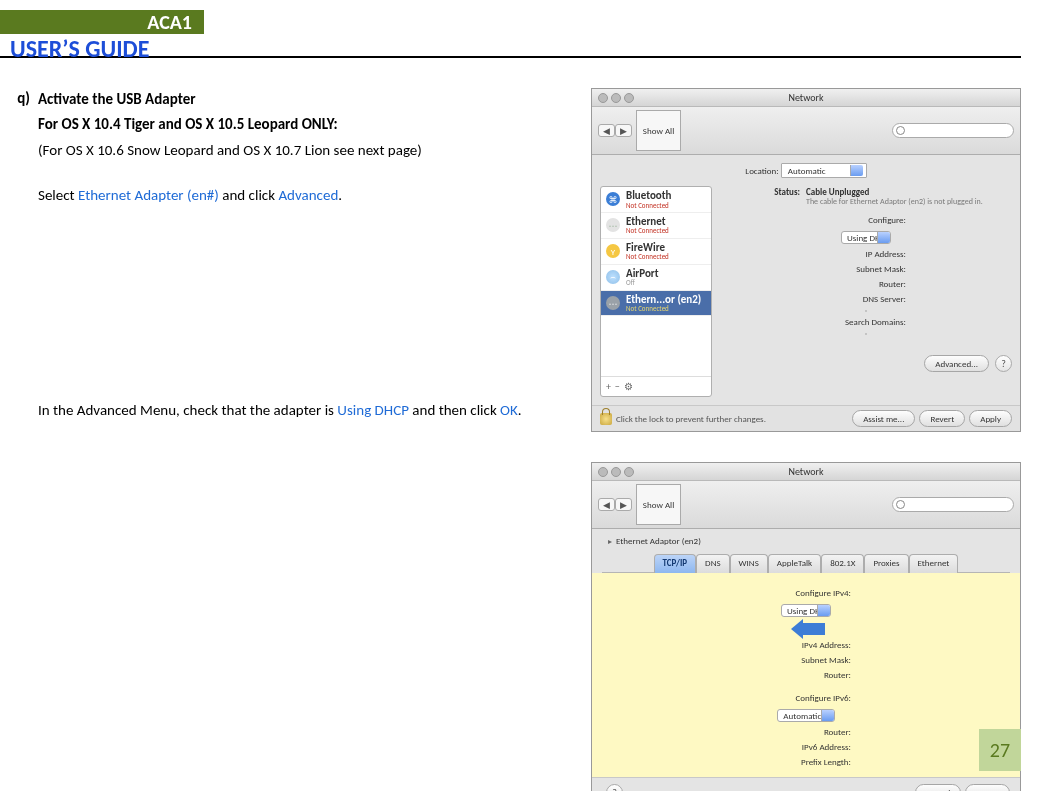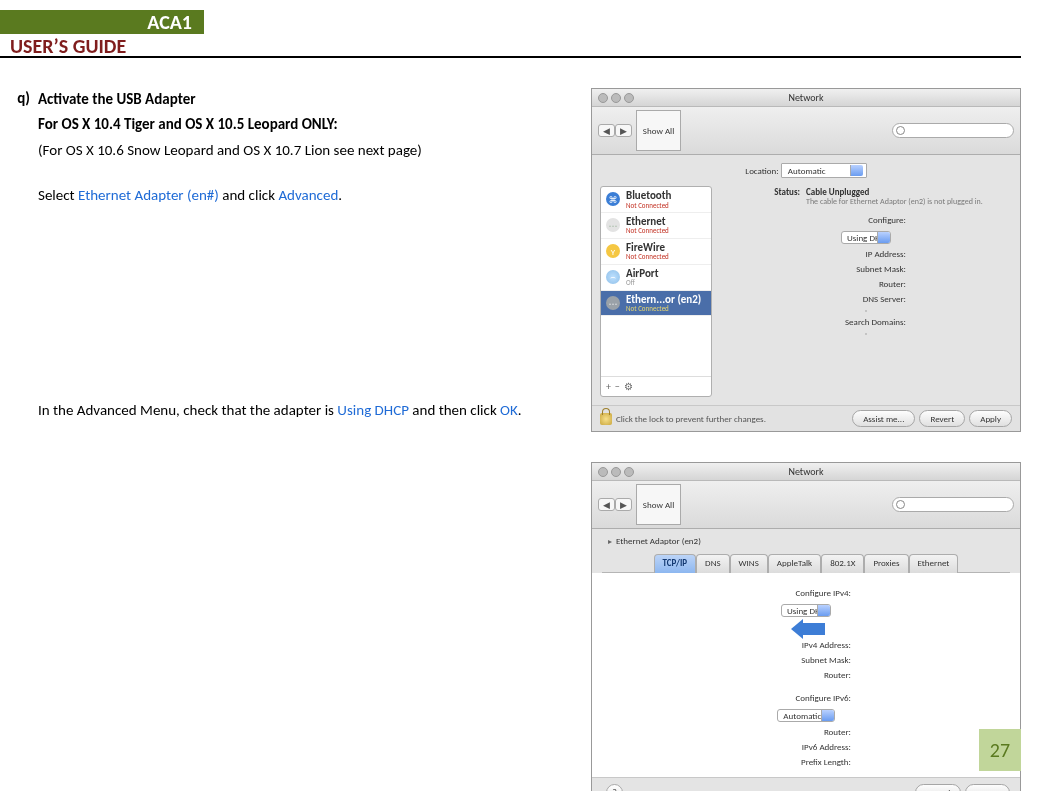--- a/index.html
+++ b/index.html
@@ -27,25 +27,25 @@
     font-weight: bold;
     font-size: 20px;
     display: flex;
     align-items: center;
     justify-content: flex-end;
     padding: 0 12px;
     width: 180px;
   }
   .header-title {
     font-weight: bold;
-    font-size: 20px;
+    font-size: 24px;
     display: flex;
     align-items: center;
     padding-left: 10px;
-    color: #7f1d1d;
+    color: #1d4ed8;
   }
   
   .content {
     display: flex;
     padding: 0 20px 0 0;
   }
   .marker-col {
     width: 30px;
     flex-shrink: 0;
     font-weight: bold;
@@ -272,21 +272,21 @@
     padding: 2px 8px;
     font-size: 9px;
     margin-bottom: -1px;
   }
   .p2-tabs .tab.active {
     background: linear-gradient(#bcd4f7,#8db7f0);
     color: #143a73;
     font-weight: bold;
   }
   .p2-form {
-    background: #ffffff;
+    background: #fef9c3;
     padding: 14px 14px 6px 14px;
   }
   .p2-form .frow .lab { width: 90px; }
   .p2-form .frow .sel { max-width: 170px; }
   .p2-right-side {
     position: absolute;
     right: 18px;
     top: 0;
     width: 110px;
     text-align: left;
@@ -428,20 +428,24 @@
                 <div class="lab">Router:</div>
               </div>
             <div class="frow">
                 <div class="lab">DNS Server:</div>
                 <div class="field"></div>
               </div>
             <div class="frow">
                 <div class="lab">Search Domains:</div>
                 <div class="field"></div>
               </div>
+            <div class="p1-adv-row">
+              <span class="btn">Advanced...</span>
+              <span class="help-q">?</span>
+            </div>
           </div>
         </div>
       </div>
       <div class="p1-footer">
         <span class="lock-ico"></span>
         <span>Click the lock to prevent further changes.</span>
         <span class="spacer-flex"></span>
         <span class="btn">Assist me...</span>
         <span class="btn" style="margin-left:4px;">Revert</span>
         <span class="btn" style="margin-left:4px;">Apply</span>

